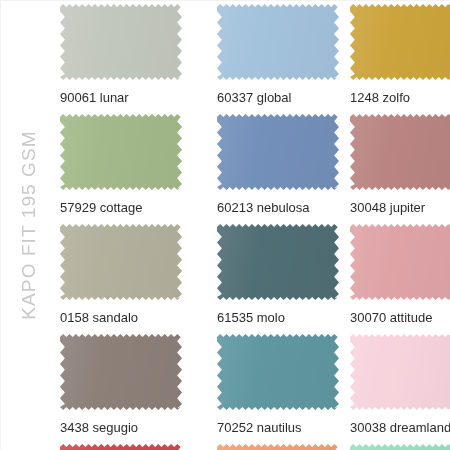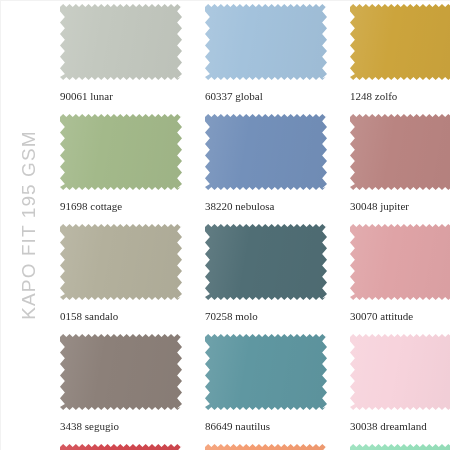--- a/index.html
+++ b/index.html
@@ -57,21 +57,21 @@
   .row {
     position: relative;
     height: 110px;
   }
   .cell {
     position: absolute;
     top: 0;
     width: 122px;
   }
   .cell.c0 { left: 0px; }
-  .cell.c1 { left: 145px; }
+  .cell.c1 { left: 157px; }
   .cell.c2 { left: 290px; }
 
   
   .swatch-wrap {
     position: relative;
     width: 122px;
     height: 76px;
   }
   .swatch {
     position: absolute;
@@ -121,24 +121,24 @@
     position: absolute;
     inset: 0;
     background: linear-gradient(100deg,
                 rgba(255,255,255,0.10) 0%,
                 rgba(255,255,255,0.00) 35%,
                 rgba(0,0,0,0.035) 100%);
   }
 
   .swatch-label {
     margin-top: 10px;
-    font-size: 11px;
+    font-size: 13px;
     color: #2b2b2b;
     white-space: nowrap;
-    font-family: Liberation Serif, serif;
+    font-family: Liberation Sans, sans-serif;
   }
 
   
   .row.partial .swatch-wrap { height: 76px; }
 </style>
 </head>
 <body>
 
 <div id="page">
 
@@ -165,67 +165,67 @@
             <div class="swatch" style="background: rgb(204, 164, 60);"></div>
           </div>
           <div class="swatch-label">1248 zolfo</div>
         </div>
       </div>
       <div class="row">
         <div class="cell c0">
           <div class="swatch-wrap">
             <div class="swatch" style="background: rgb(163, 185, 138);"></div>
           </div>
-          <div class="swatch-label">91698 cottage</div>
+          <div class="swatch-label">57929 cottage</div>
         </div>
         <div class="cell c1">
           <div class="swatch-wrap">
             <div class="swatch" style="background: rgb(115, 144, 186);"></div>
           </div>
-          <div class="swatch-label">38220 nebulosa</div>
+          <div class="swatch-label">60213 nebulosa</div>
         </div>
         <div class="cell c2">
           <div class="swatch-wrap">
             <div class="swatch" style="background: rgb(185, 132, 129);"></div>
           </div>
           <div class="swatch-label">30048 jupiter</div>
         </div>
       </div>
       <div class="row">
         <div class="cell c0">
           <div class="swatch-wrap">
             <div class="swatch" style="background: rgb(179, 176, 156);"></div>
           </div>
           <div class="swatch-label">0158 sandalo</div>
         </div>
         <div class="cell c1">
           <div class="swatch-wrap">
             <div class="swatch" style="background: rgb(80, 110, 117);"></div>
           </div>
-          <div class="swatch-label">70258 molo</div>
+          <div class="swatch-label">61535 molo</div>
         </div>
         <div class="cell c2">
           <div class="swatch-wrap">
             <div class="swatch" style="background: rgb(223, 163, 166);"></div>
           </div>
           <div class="swatch-label">30070 attitude</div>
         </div>
       </div>
       <div class="row">
         <div class="cell c0">
           <div class="swatch-wrap">
             <div class="swatch" style="background: rgb(140, 128, 121);"></div>
           </div>
           <div class="swatch-label">3438 segugio</div>
         </div>
         <div class="cell c1">
           <div class="swatch-wrap">
             <div class="swatch" style="background: rgb(95, 151, 161);"></div>
           </div>
-          <div class="swatch-label">86649 nautilus</div>
+          <div class="swatch-label">70252 nautilus</div>
         </div>
         <div class="cell c2">
           <div class="swatch-wrap">
             <div class="swatch" style="background: rgb(247, 211, 220);"></div>
           </div>
           <div class="swatch-label">30038 dreamland</div>
         </div>
       </div>
       <div class="row partial">
         <div class="cell c0">

